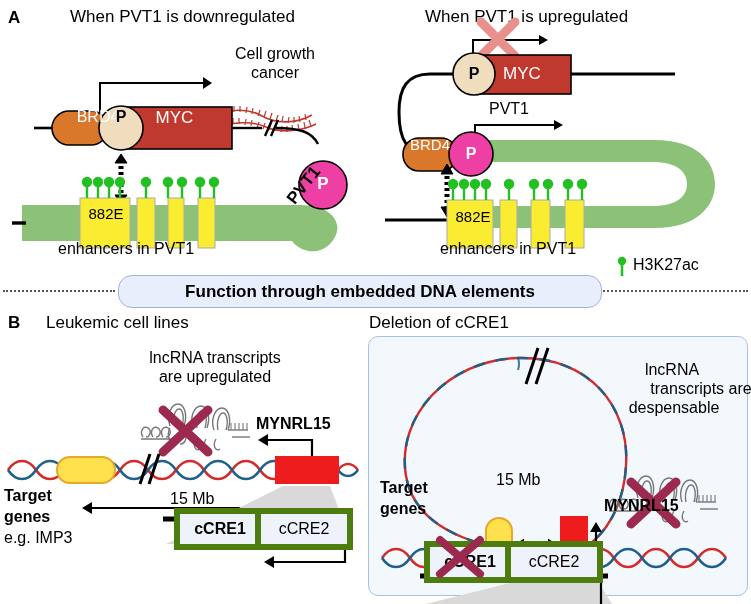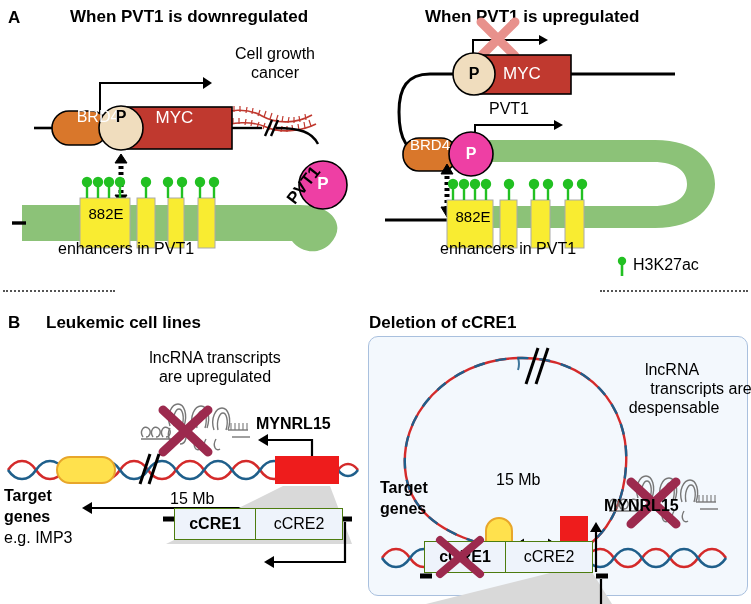--- a/index.html
+++ b/index.html
@@ -1,31 +1,31 @@
 <!DOCTYPE html>
 <html><head>
 <meta charset="utf-8">
 <style>
   html,body{margin:0;padding:0;background:#ffffff;}
   body{width:751px;height:604px;position:relative;overflow:hidden;
        font-family:"Liberation Sans", sans-serif;color:#000;}
   .fig{position:absolute;left:0;top:0;width:751px;height:604px;}
   .abs{position:absolute;}
   .panel-letter{font-weight:bold;font-size:17px;}
-  .panel-title{font-weight:bold;font-size:17px;white-space:nowrap;}
+  .panel-title{font-weight:normal;font-size:17px;white-space:nowrap;}
   .plain{font-size:16px;white-space:nowrap;}
   .plain-c{font-size:16px;text-align:center;line-height:19px;}
   .bold{font-weight:bold;font-size:16px;white-space:nowrap;}
   svg{display:block;overflow:visible;}
   .divider{position:absolute;border-top:2px dotted #555;}
   .banner{position:absolute;border:1px solid #9fb4d8;background:#e8eefb;
           border-radius:14px;display:flex;align-items:center;justify-content:center;}
   .banner span{font-weight:bold;font-size:17px;white-space:nowrap;}
   .subbox{position:absolute;border:1px solid #a9c0de;background:#f3f8fd;border-radius:10px;}
-  .crebox{position:absolute;border:1px solid #4d7c0f;background:#eef3fb;
+  .crebox{position:absolute;border:6px solid #4d7c0f;background:#eef3fb;
           display:flex;align-items:center;justify-content:center;}
   .crebox span{font-size:16px;white-space:nowrap;}
   .crebox.b1 span{font-weight:bold;}
 </style>
 </head>
 <body>
 
 <div class="fig">
 
   <div class="abs panel-letter" style="left:8px;top:8px;">A</div>
@@ -266,20 +266,23 @@
   <div class="abs" style="left:615px;top:256px;">
     <svg width="18" height="22" viewBox="0 0 18 22">
       <line x1="7" y1="20" x2="7" y2="8" stroke="#22c022" stroke-width="2.6"></line>
       <circle cx="7" cy="5" r="4.2" fill="#22c022"></circle>
     </svg>
   </div>
   <div class="abs plain" style="left:633px;top:256px;">H3K27ac</div>
 
   <div class="divider" style="left:3px;top:290px;width:112px;"></div>
   <div class="divider" style="left:600px;top:290px;width:148px;"></div>
+  <div class="banner" style="left:118px;top:275px;width:482px;height:31px;">
+    <span>Function through embedded DNA elements</span>
+  </div>
 
   <div class="abs panel-letter" style="left:8px;top:313px;">B</div>
   <div class="abs panel-title" style="left:46px;top:313px;">Leukemic cell lines</div>
   <div class="abs panel-title" style="left:369px;top:313px;">Deletion of cCRE1</div>
 
   <div class="abs" style="left:0px;top:336px;">
     <svg width="368" height="268" viewBox="0 0 368 268">
 
       <g fill="none" stroke="#777" stroke-width="1.4">
         <path d="M170 90 C166 78, 172 68, 178 68 C184 68, 188 78, 184 90"></path>

